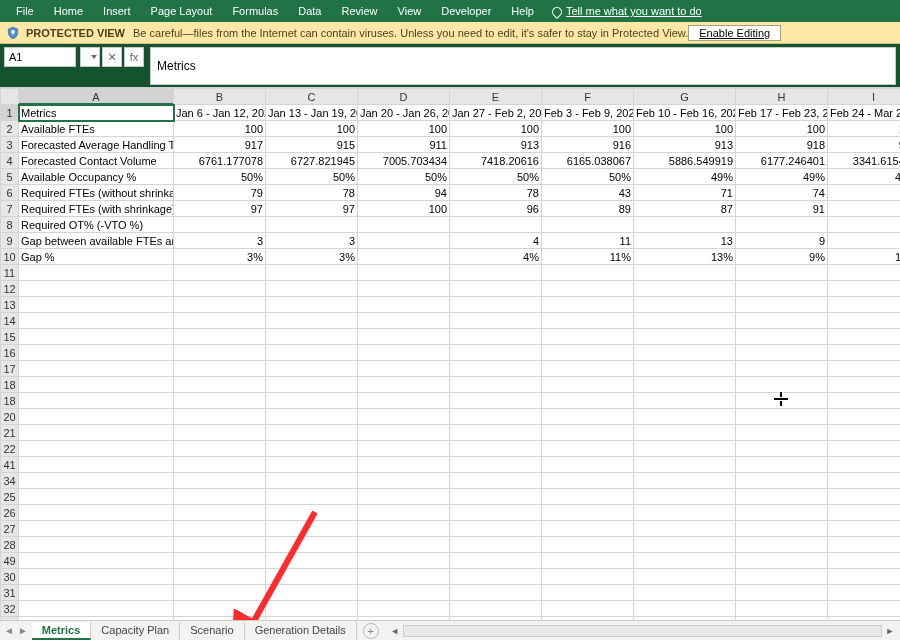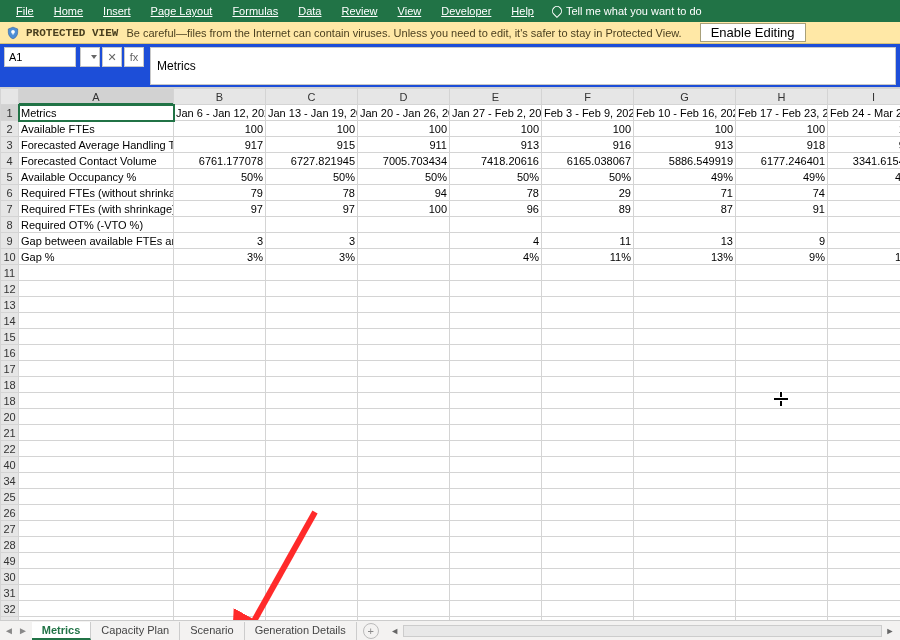--- a/index.html
+++ b/index.html
@@ -1,32 +1,32 @@
 <!DOCTYPE html>
 <html><head>
 <meta charset="utf-8">
 <style>
 * { box-sizing: border-box; margin: 0; padding: 0; font-family: 'Segoe UI', Tahoma, sans-serif; }
 body { width: 900px; height: 640px; overflow: hidden; font-size: 11px; background: #fff; position: relative; user-select: none; }
 
 
 .ribbon { background: #217346; color: #fff; display: flex; align-items: center; height: 22px; padding: 0 6px; font-size: 11px; }
-.ribbon .tab { padding: 0 10px; line-height: 22px; cursor: pointer; text-decoration: underline; }
-.ribbon .tell { display: flex; align-items: center; padding: 0 8px; }
+.ribbon .tab { padding: 0 10px; line-height: 22px; cursor: pointer; }
+.ribbon .tell { display: flex; align-items: flex-end; padding: 0 8px; text-decoration: underline; }
 .ribbon .bulb { width: 10px; height: 10px; border: 1px solid #fff; border-radius: 50% 50% 50% 0; transform: rotate(-45deg); margin-right: 4px; }
 
 
 .protected { background: #ffe8a6; border-bottom: 1px solid #d6c27a; display: flex; align-items: center; height: 22px; padding: 0 6px; font-size: 11px; color: #4a3f1f; }
 .shield { width: 14px; height: 14px; margin-right: 6px; }
-.protected .title { font-weight: 600; margin-right: 8px; font-family: Liberation Mono, monospace; }
-.protected .msg { margin-right: 18px; }
-.enable-btn { background: #fff; border: 1px solid #a8a07a; padding: 1px 10px; font-size: 13px; cursor: pointer; }
-
-
-.formulabar { display: flex; align-items: stretch; height: 44px; background: #1d4ed8; border-bottom: 1px solid #d0d0d0; padding: 3px 4px; gap: 4px; }
+.protected .title { font-weight: 600; margin-right: 8px; }
+.protected .msg { margin-right: 0; }
+.enable-btn { background: #fff; border: 1px solid #a8a07a; padding: 1px 10px; font-size: 11px; cursor: pointer; text-decoration: underline; }
+
+
+.formulabar { display: flex; align-items: stretch; height: 44px; background: #14532d; border-bottom: 1px solid #d0d0d0; padding: 3px 4px; gap: 4px; }
 .namebox-wrap { width: 72px; display: flex; }
 .namebox { width: 100%; border: 1px solid #c8c8c8; background: #fff; font-size: 11px; padding: 2px 4px; height: 20px; }
 .fb-btns { display: flex; align-items: flex-start; }
 .fb-btn { width: 20px; height: 20px; border: 1px solid #c8c8c8; background: #fff; display: flex; align-items: center; justify-content: center; font-size: 11px; color: #666; cursor: pointer; margin-right: 2px; }
 .fb-btn.drop::after { content: ''; border-left: 3px solid transparent; border-right: 3px solid transparent; border-top: 4px solid #666; position: relative; left: 4px; }
 .fb-input { flex: 1; border: 1px solid #c8c8c8; background: #fff; height: 38px; font-size: 12px; padding: 3px 6px; }
 
 
 .sheet { position: relative; width: 100%; }
 table.grid { border-collapse: collapse; table-layout: fixed; width: 900px; }
@@ -189,21 +189,21 @@
           <td>49%</td>
           <td>47%</td>
         </tr>
         <tr>
           <th>6</th>
           <td class="label">Required FTEs (without shrinkage)</td>
           <td>79</td>
           <td>78</td>
           <td>94</td>
           <td>78</td>
-          <td>29</td>
+          <td>43</td>
           <td>71</td>
           <td>74</td>
           <td>69</td>
         </tr>
         <tr>
           <th>7</th>
           <td class="label">Required FTEs (with shrinkage)</td>
           <td>97</td>
           <td>97</td>
           <td>100</td>
@@ -387,21 +387,21 @@
           <td></td>
           <td></td>
           <td></td>
           <td></td>
           <td></td>
           <td></td>
           <td></td>
           <td></td>
         </tr>
         <tr>
-          <th>40</th>
+          <th>41</th>
           <td class="label"></td>
           <td></td>
           <td></td>
           <td></td>
           <td></td>
           <td></td>
           <td></td>
           <td></td>
           <td></td>
         </tr>

